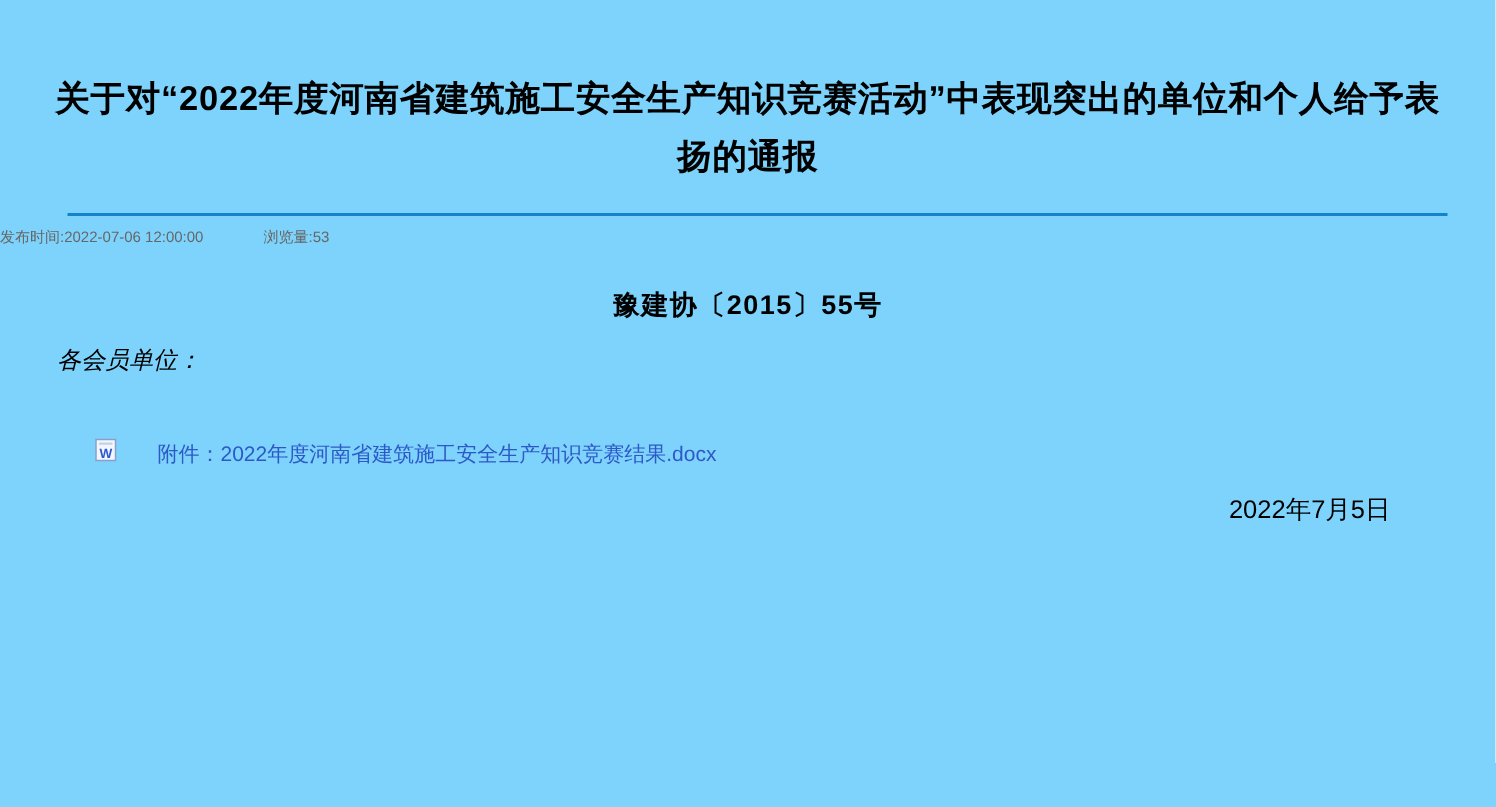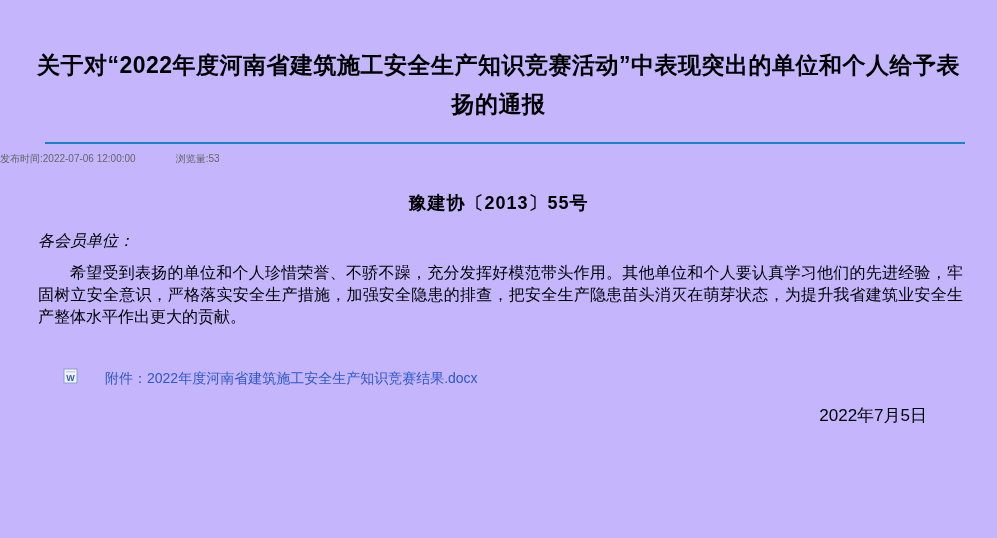--- a/index.html
+++ b/index.html
@@ -4,21 +4,21 @@
 <style>
   html, body {
     margin: 0;
     padding: 0;
     background: #ffffff;
   }
   .page {
     position: relative;
     width: 997px;
     height: 538px;
-    background: #c4b5fd;
+    background: #7dd3fc;
     font-family: "Liberation Sans", "DejaVu Sans", sans-serif;
     color: #000000;
     overflow: hidden;
   }
   .title {
     margin: 46px 34px 0 34px;
     text-align: center;
     font-size: 23px;
     font-weight: bold;
     line-height: 39px;
@@ -99,27 +99,26 @@
 <div class="page">
 
   <h1 class="title">关于对“2022年度河南省建筑施工安全生产知识竞赛活动”中表现突出的单位和个人给予表扬的通报</h1>
 
   <div class="divider"></div>
 
   <div class="meta">
     <span>发布时间:</span><span>2022-07-06 12:00:00</span><span class="gap"></span><span>浏览量:</span><span>53</span>
   </div>
 
-  <div class="doc-number">豫建协〔2013〕55号</div>
+  <div class="doc-number">豫建协〔2015〕55号</div>
 
   <div class="content">
     <div class="salutation">各会员单位：</div>
 
 
-    <p class="para">希望受到表扬的单位和个人珍惜荣誉、不骄不躁，充分发挥好模范带头作用。其他单位和个人要认真学习他们的先进经验，牢固树立安全意识，严格落实安全生产措施，加强安全隐患的排查，把安全生产隐患苗头消灭在萌芽状态，为提升我省建筑业安全生产整体水平作出更大的贡献。</p>
 
     <div class="attachment-row">
       <span class="doc-icon">
         <svg width="15" height="16" viewBox="0 0 15 16" aria-hidden="true">
           <rect x="1" y="1" width="13" height="14" fill="#f3f7fd" stroke="#8aa0c8" stroke-width="1"></rect>
           <rect x="3" y="3" width="9" height="1.5" fill="#c3d1e8"></rect>
           <text x="7.5" y="13" text-anchor="middle" font-size="9" font-weight="bold" fill="#2d5bcc" font-family="Liberation Sans, sans-serif">W</text>
         </svg>
       </span>
       <a href="#">附件：2022年度河南省建筑施工安全生产知识竞赛结果.docx</a>

